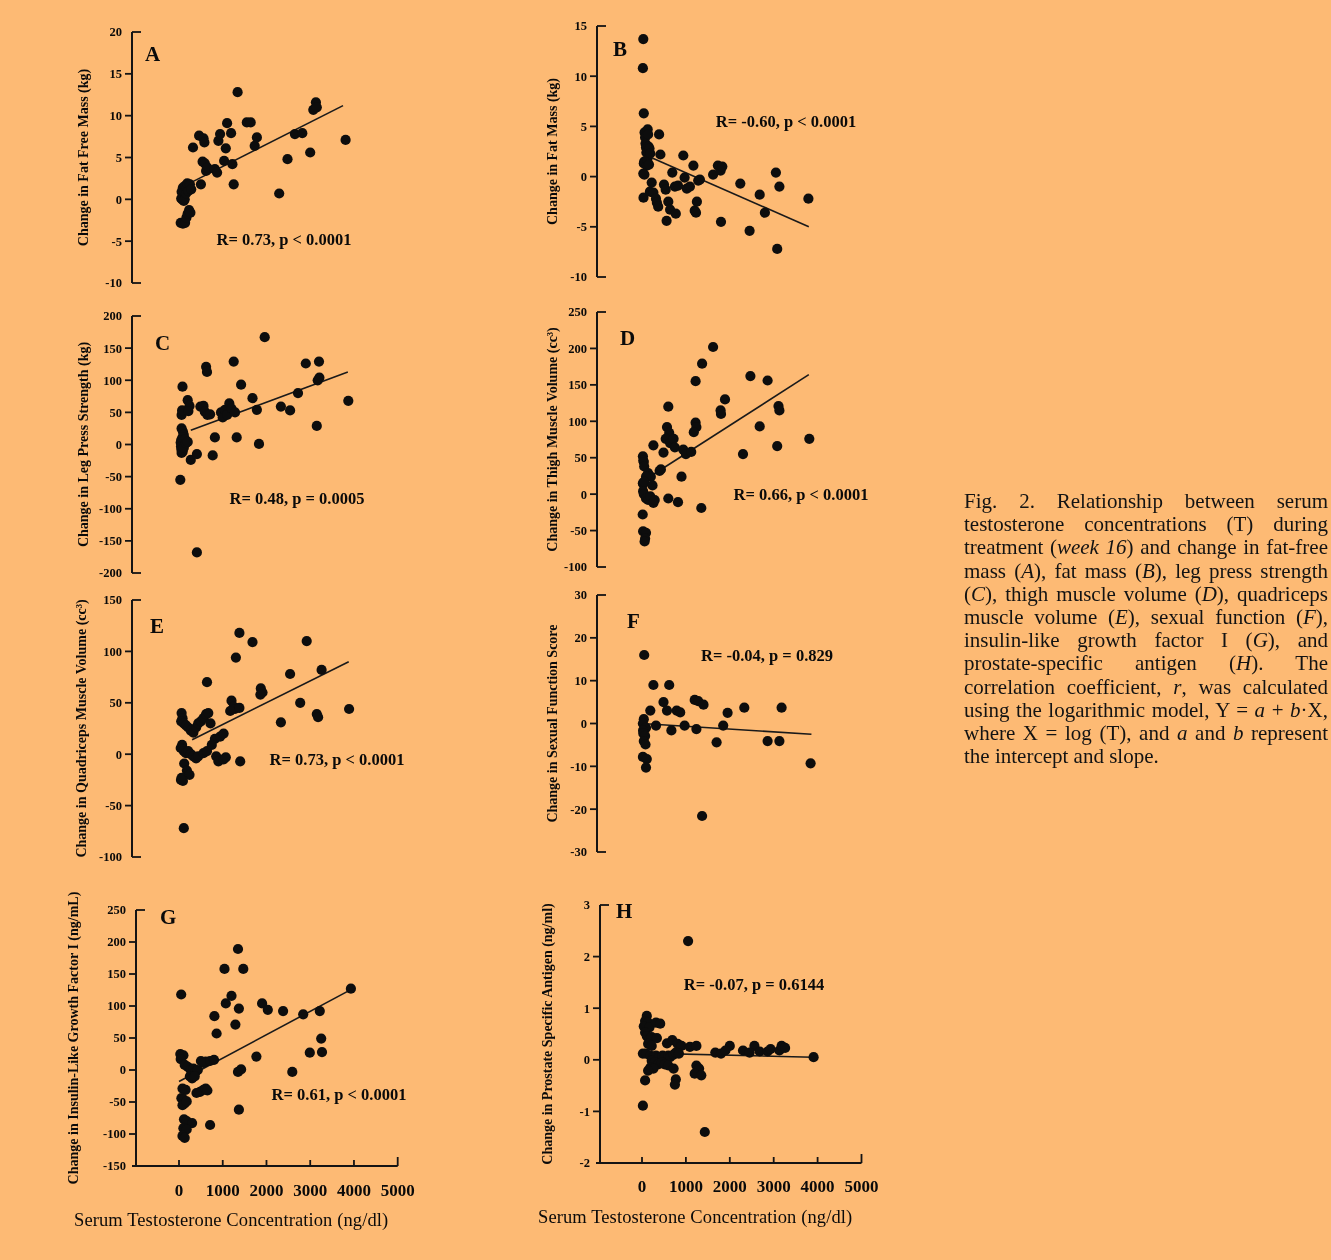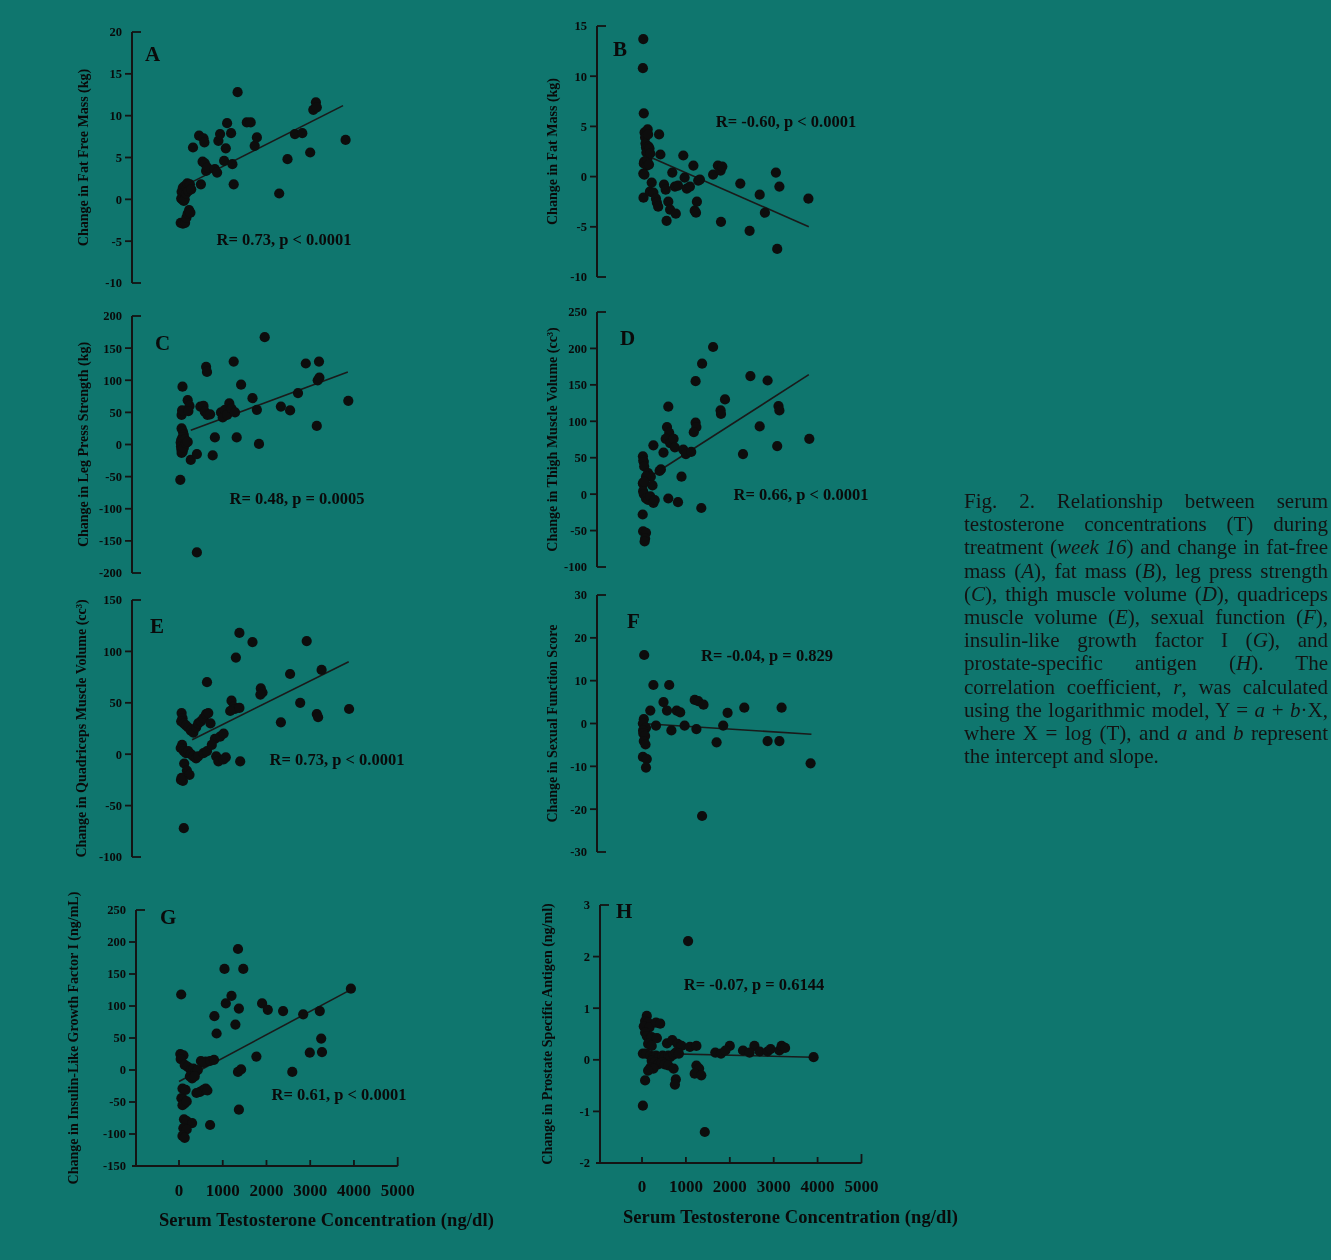--- a/index.html
+++ b/index.html
@@ -1,33 +1,33 @@
 <!DOCTYPE html>
 <html><head>
 <meta charset="utf-8">
 <style>
   html,body{margin:0;padding:0;background:#ffffff;}
   .page{
-    position:relative;width:1331px;height:1260px;background:#0f766e;
+    position:relative;width:1331px;height:1260px;background:#fdba74;
     font-family:"Liberation Serif",serif;color:#0a0a0a;overflow:hidden;
   }
   #figure-svg{position:absolute;left:0;top:0;}
   #figure-svg .axisline{stroke:#141414;stroke-width:2;fill:none;}
   #figure-svg .tick{stroke:#141414;stroke-width:1.8;}
   #figure-svg .trend{stroke:#1a1a1a;stroke-width:1.6;fill:none;}
   #figure-svg circle.pt{fill:#0d0d0d;}
   #figure-svg text{fill:#0a0a0a;font-family:"Liberation Serif",serif;}
   #figure-svg .ytick-label{font-size:12.5px;font-weight:bold;}
   #figure-svg .xtick-label{font-size:17px;font-weight:bold;}
   #figure-svg .panel-letter{font-size:21px;font-weight:bold;}
   #figure-svg .ann{font-size:16.5px;font-weight:bold;}
   #figure-svg .ylab{font-size:14px;font-weight:bold;}
   .xtitle{
-    position:absolute;width:420px;text-align:right;
-    font-size:18.5px;font-weight:bold;letter-spacing:0.1px;
+    position:absolute;width:420px;text-align:left;
+    font-size:18.5px;font-weight:normal;letter-spacing:0.1px;
   }
   .xtitle1{left:74px;top:1210px;}
   .xtitle2{left:538px;top:1207px;}
   .caption{
     position:absolute;left:964px;top:490px;width:364px;
     font-size:21px;line-height:23.2px;text-align:justify;color:#131313;
   }
   .caption i{font-style:italic;}
 </style>
 </head>

